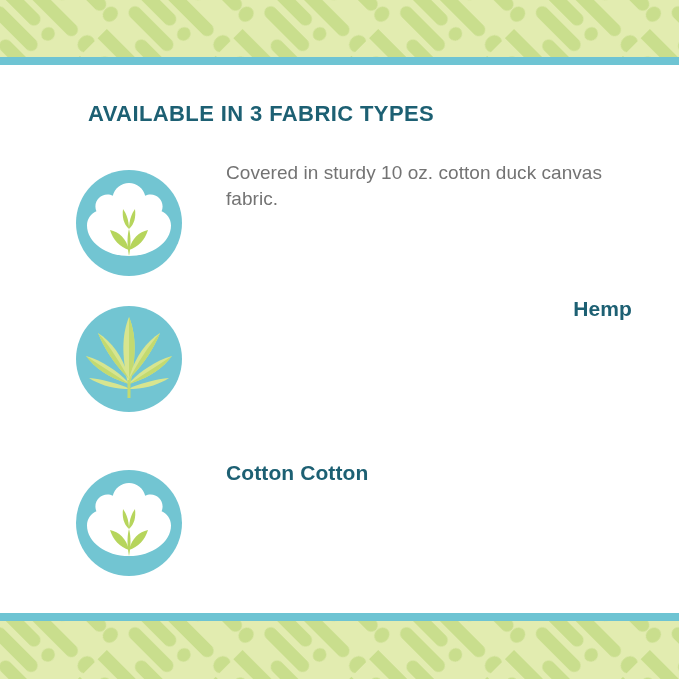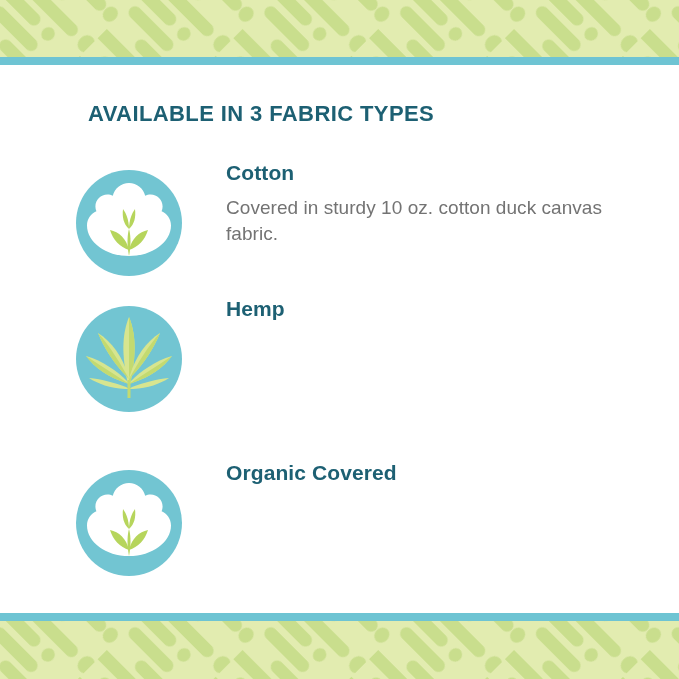--- a/index.html
+++ b/index.html
@@ -59,21 +59,21 @@
 
   
   .feature {
     position: absolute;
     left: 72px;
     width: 560px;
     display: flex;
     align-items: flex-start;
   }
   .feature-1 { top: 160px; }
-  .feature-2 { top: 296px; }
+  .feature-2 { top: 296px; text-align: right; }
   .feature-3 { top: 460px; }
 
   .icon-wrap {
     width: 120px;
     flex: 0 0 120px;
     display: flex;
     justify-content: flex-start;
     padding-top: 6px;
   }
   .icon-wrap svg { display: block; }
@@ -140,21 +140,20 @@
                  c0.6-1.5 1-3.1 1-4.8c0-6.6-5.4-12-12-12
                  c-2 0-3.8 0.5-5.4 1.4C71.5 22.5 65 17 57 17z" fill="#ffffff"></path>
         <path d="M57 63c0-9 3-16 6-20c1 8-0.5 15-6 20z" fill="#b6d55c"></path>
         <path d="M57 84c-9-3-16-10-19-20c9 2 16 8 19 20z" fill="#b6d55c"></path>
         <path d="M57 84c9-3 16-10 19-20c-9 2-16 8-19 20z" fill="#b6d55c"></path>
         <path d="M57 90c-2-10-2-20 0-27c2 7 2 17 0 27z" fill="#b6d55c"></path>
         <path d="M57 63c0-9-3-16-6-20c-1 8 0.5 15 6 20z" fill="#b6d55c"></path>
       </svg>
     </div>
     <div class="feature-text">
-      <p class="feature-title">Cotton</p>
       <p class="feature-desc">Covered in sturdy 10 oz. cotton duck canvas fabric.</p>
     </div>
   </div>
 
   <div class="feature feature-2">
     <div class="icon-wrap">
       <svg width="114" height="114" viewBox="0 0 114 114" aria-hidden="true">
         <circle cx="57" cy="57" r="53" fill="#72c5d2"></circle>
 
         <path d="M57 15 C63 30 65 48 59 78 L57 84 L55 78 C49 48 51 30 57 15z" fill="#d7e58f"></path>
@@ -197,21 +196,21 @@
                  c0.6-1.5 1-3.1 1-4.8c0-6.6-5.4-12-12-12
                  c-2 0-3.8 0.5-5.4 1.4C71.5 22.5 65 17 57 17z" fill="#ffffff"></path>
         <path d="M57 63c0-9 3-16 6-20c1 8-0.5 15-6 20z" fill="#b6d55c"></path>
         <path d="M57 84c-9-3-16-10-19-20c9 2 16 8 19 20z" fill="#b6d55c"></path>
         <path d="M57 84c9-3 16-10 19-20c-9 2-16 8-19 20z" fill="#b6d55c"></path>
         <path d="M57 90c-2-10-2-20 0-27c2 7 2 17 0 27z" fill="#b6d55c"></path>
         <path d="M57 63c0-9-3-16-6-20c-1 8 0.5 15 6 20z" fill="#b6d55c"></path>
       </svg>
     </div>
     <div class="feature-text">
-      <p class="feature-title">Organic Covered</p>
+      <p class="feature-title">Cotton Cotton</p>
     </div>
   </div>
 
   <div class="band-rule rule-bottom"></div>
   <div class="band band-bottom">
     <svg width="679" height="58" viewBox="0 0 679 58" aria-hidden="true">
       <defs>
         <pattern id="stripesBottom" width="96" height="96" patternUnits="userSpaceOnUse" patternTransform="rotate(-45)">
           <rect width="96" height="96" fill="#e2ecb0"></rect>
           <rect x="4" y="-10" width="13" height="54" rx="6.5" fill="#c9de8d"></rect>

